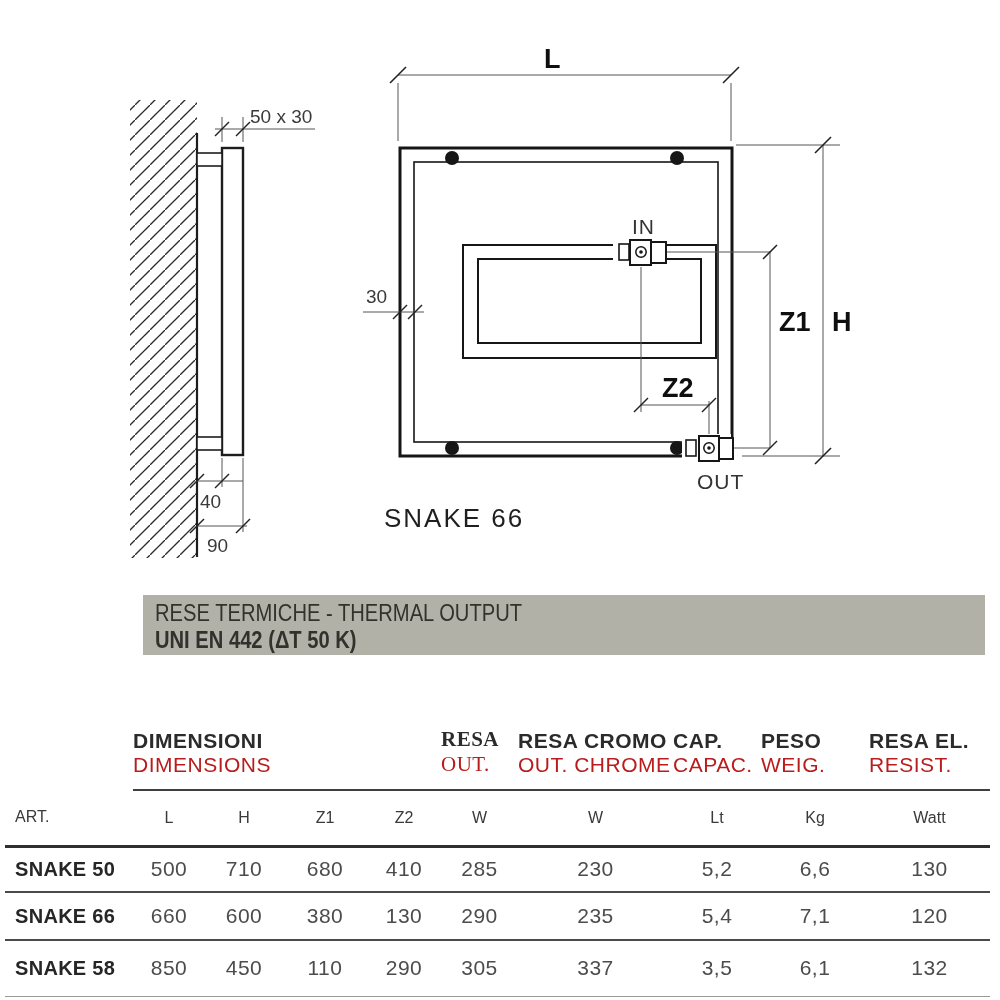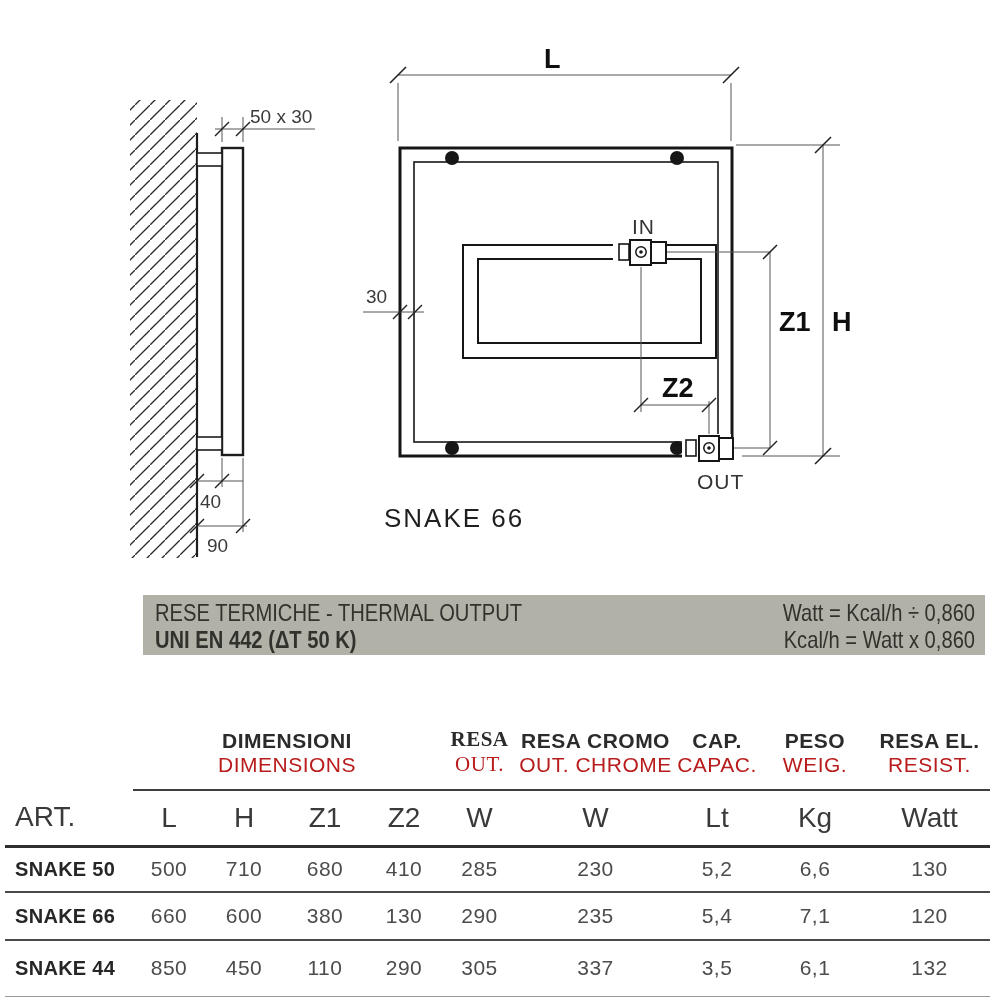--- a/index.html
+++ b/index.html
@@ -15,26 +15,26 @@
           box-sizing:border-box;display:flex;justify-content:space-between;padding:4px 10px 0 12px;}
   .b-line{display:block;font-size:24px;line-height:27px;color:#32322d;white-space:nowrap;
           transform:scaleX(0.84);transform-origin:0 50%;}
   .banner-right .b-line{transform-origin:100% 50%;text-align:right;}
   .b-bold{font-weight:bold;}
 
   table.spec{position:absolute;left:5px;top:715px;width:985px;border-collapse:collapse;
              table-layout:fixed;}
   table.spec td{padding:0;margin:0;}
   tr.group-row{height:75px;}
-  tr.group-row td{vertical-align:bottom;padding-bottom:12px;text-align:center;}
+  tr.group-row td{vertical-align:bottom;padding-bottom:12px;text-align:left;}
   tr.group-row td.bordered{border-bottom:2px solid #3f3f3f;}
   .g1{font-size:21px;font-weight:bold;color:#2b2b2b;letter-spacing:.5px;white-space:nowrap;}
   .g2{font-size:21px;color:#b91c1c;letter-spacing:.5px;white-space:nowrap;}
   tr.sub-row{height:56px;}
-  tr.sub-row td{border-bottom:3px solid #2f2f2f;font-size:28px;color:#3a3a3a;
+  tr.sub-row td{border-bottom:3px solid #2f2f2f;font-size:16px;color:#3a3a3a;
                 text-align:center;vertical-align:middle;}
   tr.sub-row td.art{ text-align:left;padding-left:10px;}
   tr.data-row td{font-size:21px;color:#4c4c4c;text-align:center;vertical-align:middle;
                  border-bottom:2px solid #4a4a4a;letter-spacing:.5px;}
   tr.data-row td.art{ text-align:left;padding-left:10px;font-size:20px;font-weight:bold;
                       color:#262626;letter-spacing:.3px;}
   tr.r1{height:46px;} tr.r2{height:48px;}
   tr.r3{height:56px;} tr.r3 td{border-bottom:1.5px solid #999 !important;}
   .pL22{padding-left:22px;} .pL16{padding-left:16px;font-family:Liberation Serif, serif;} .pL10{padding-left:10px;}
   .pL21{padding-left:21px;} .pL38{padding-left:38px;} .pL23{padding-left:23px;}
@@ -161,24 +161,20 @@
 
       <text x="384" y="527" class="caption">SNAKE 66</text>
     </g>
   </svg>
 
   
   <div class="banner">
     <div class="banner-left">
       <span class="b-line">RESE TERMICHE - THERMAL OUTPUT</span>
       <span class="b-line b-bold">UNI EN 442 (ΔT 50 K)</span>
-    </div>
-    <div class="banner-right">
-      <span class="b-line">Watt = Kcal/h ÷ 0,860</span>
-      <span class="b-line">Kcal/h = Watt x 0,860</span>
     </div>
   </div>
 
   
   <table class="spec">
     <colgroup>
       <col style="width:128px">
         <col style="width:72px">
         <col style="width:78px">
       <col style="width:84px">
@@ -247,21 +243,21 @@
       <td>600</td>
       <td>380</td>
       <td>130</td>
       <td>290</td>
       <td>235</td>
       <td>5,4</td>
       <td>7,1</td>
       <td>120</td>
     </tr>
     <tr class="data-row r3">
-      <td class="art">SNAKE 44</td>
+      <td class="art">SNAKE 58</td>
       <td>850</td>
       <td>450</td>
       <td>110</td>
       <td>290</td>
       <td>305</td>
       <td>337</td>
       <td>3,5</td>
       <td>6,1</td>
       <td>132</td>
     </tr>

